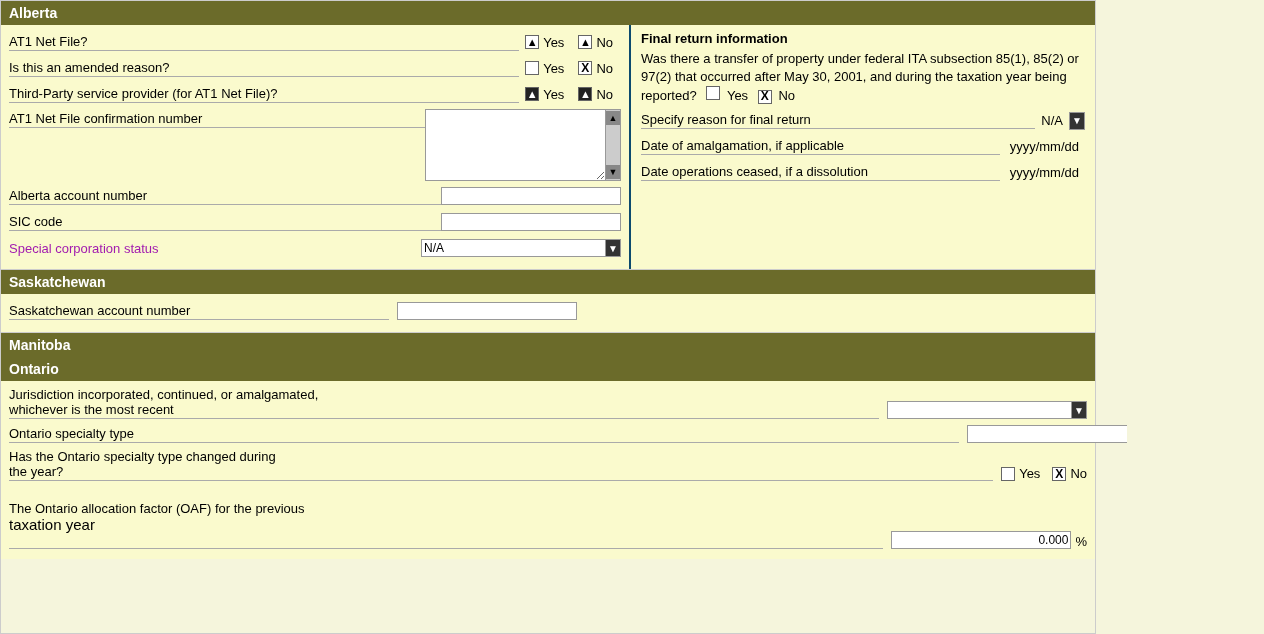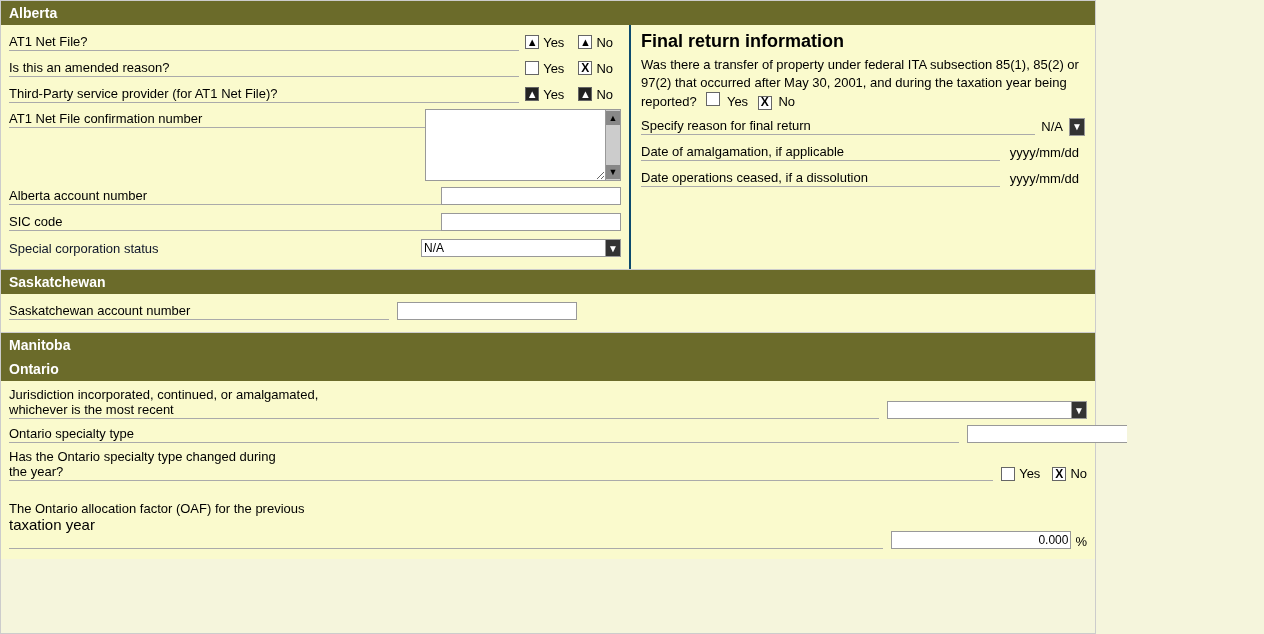--- a/index.html
+++ b/index.html
@@ -55,21 +55,21 @@
     .form-label {
       flex: 1;
       color: #000;
       font-size: 13px;
       border-bottom: 1px solid #aaa;
       padding-bottom: 1px;
     }
 
     .form-label-no-border {
       flex: 1;
-      color: #0f172a;
+      color: #a21caf;
       font-size: 13px;
     }
 
     .input-field {
       background: #fff;
       border: 1px solid #999;
       height: 18px;
       font-size: 12px;
       padding: 0 2px;
     }
@@ -140,21 +140,21 @@
       justify-content: center;
       color: #fff;
       font-size: 10px;
       cursor: pointer;
       flex-shrink: 0;
     }
 
     
     .final-return-title {
       font-weight: bold;
-      font-size: 18px;
+      font-size: 13px;
       margin-bottom: 4px;
     }
 
     .transfer-text {
       font-size: 13px;
       line-height: 1.4;
       margin-bottom: 4px;
     }
 
     .right-form-row {

